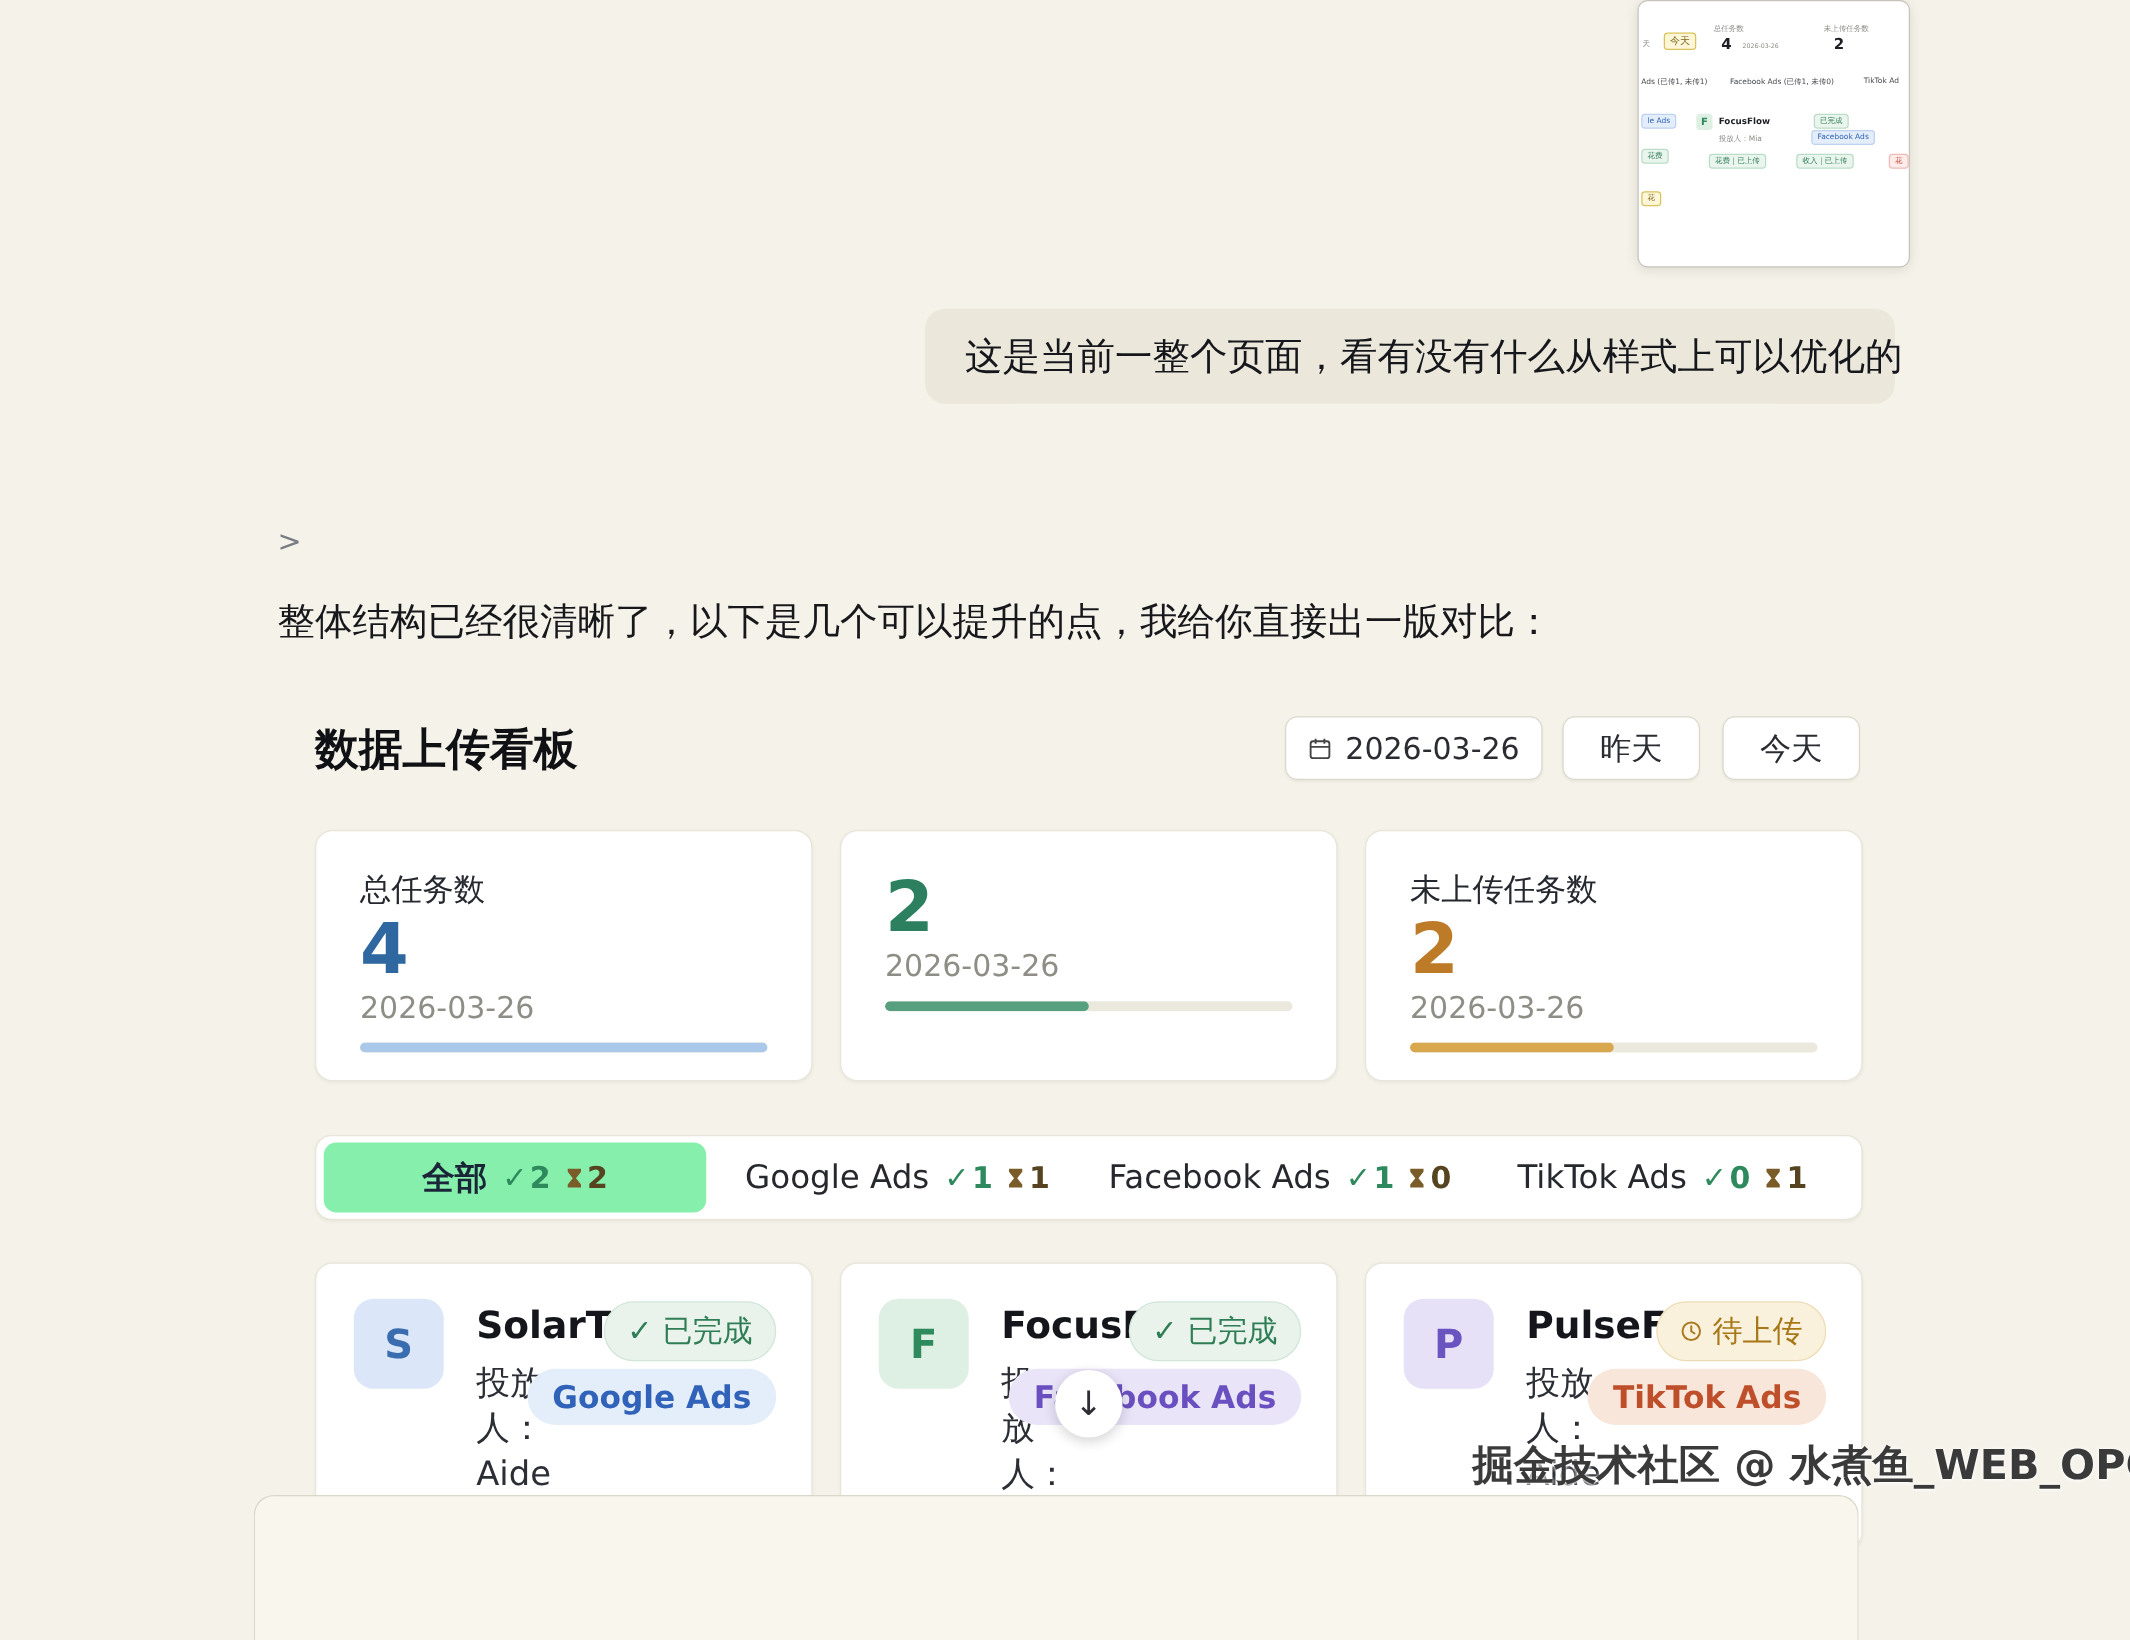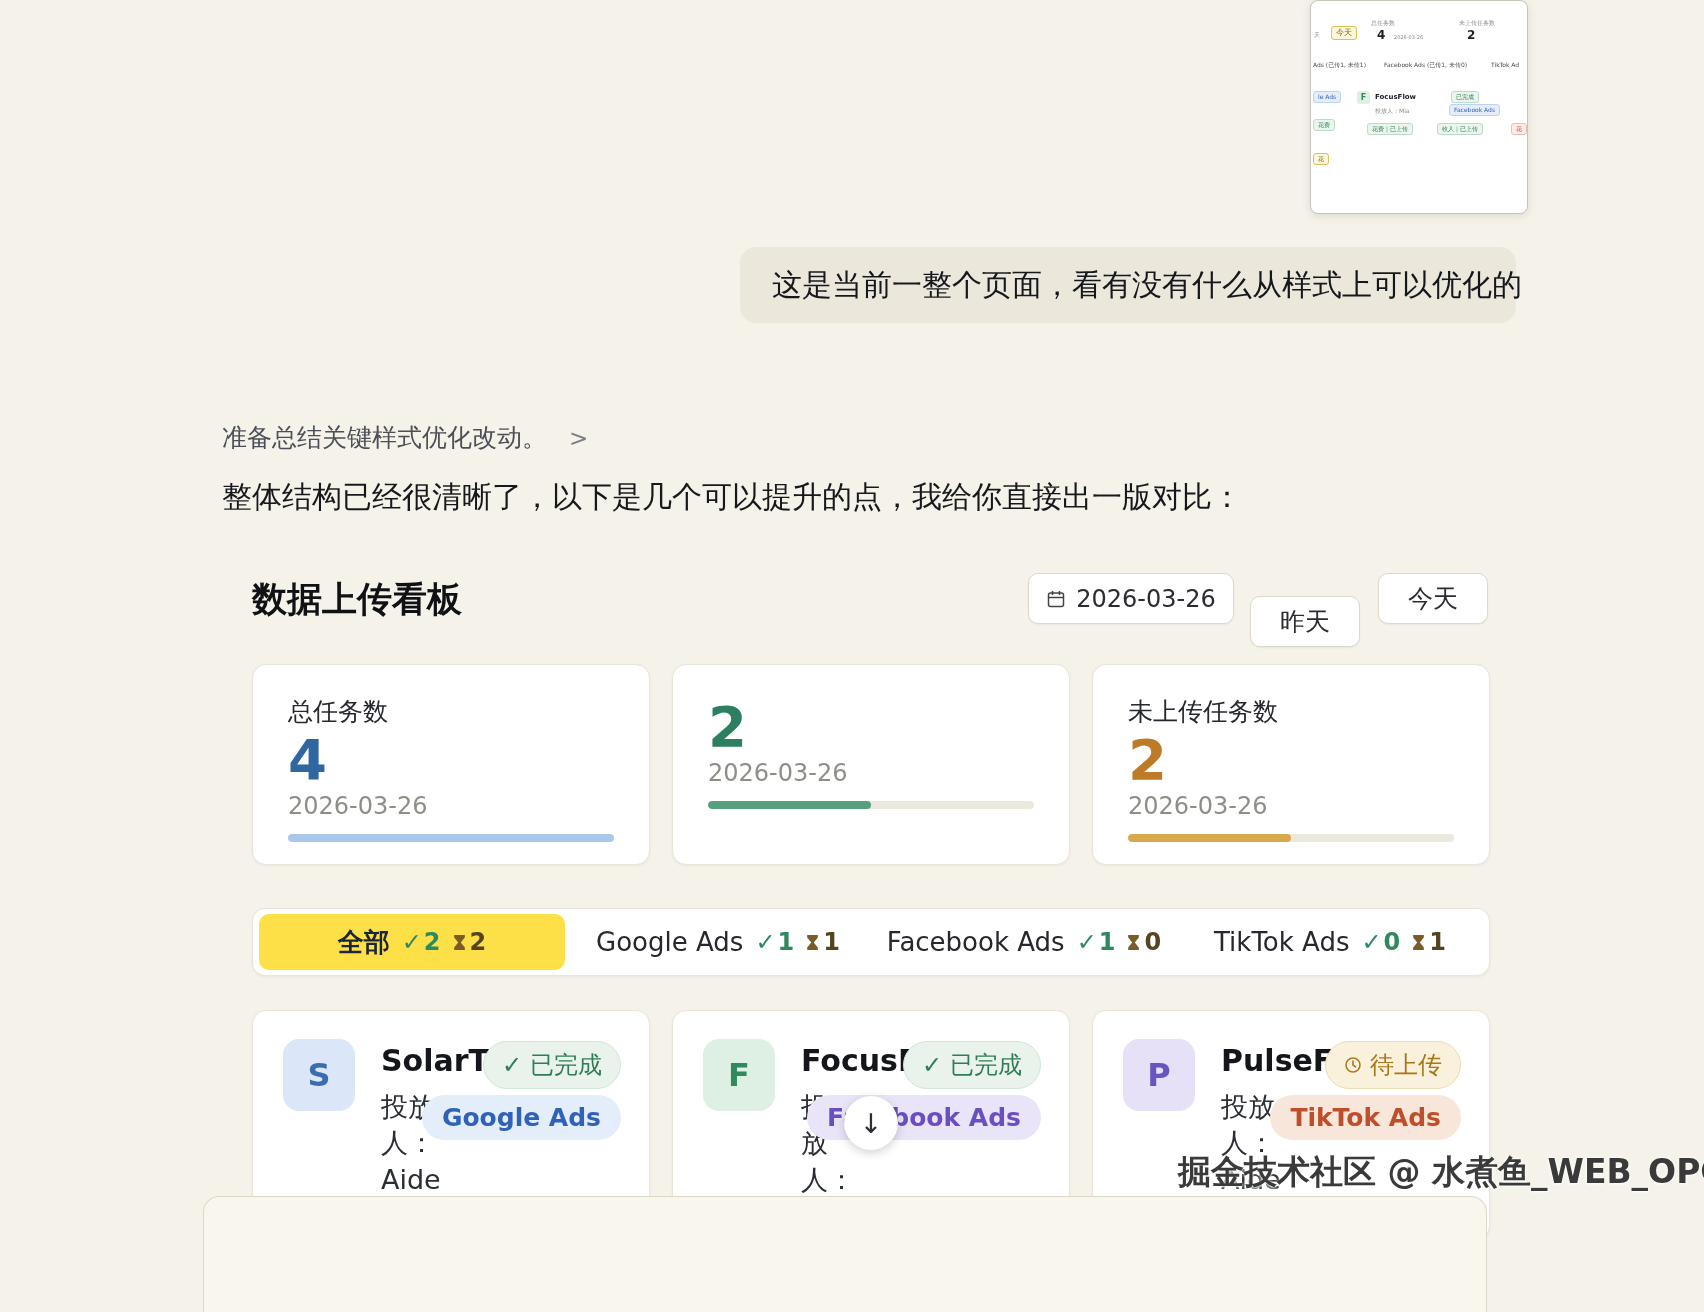--- a/index.html
+++ b/index.html
@@ -22,36 +22,36 @@
   
   .chat-bubble{position:absolute;left:740px;top:247px;width:776px;height:76px;background:#ebe8db;border-radius:16px;display:flex;align-items:center;padding:0 32px;font-size:30px;color:#15171c;white-space:nowrap;}
   .thinking{position:absolute;left:222px;top:421px;display:flex;align-items:center;gap:22px;font-size:25px;color:#4c4f57;}
   .thinking .chev{color:#7a7d84;font-size:23px;}
   .intro{position:absolute;left:222px;top:477px;font-size:30px;color:#17181c;font-family:"DejaVu Serif","Liberation Serif",serif;white-space:nowrap;text-align:right;}
 
   
   .dash-title{position:absolute;left:252px;top:576px;font-size:35px;font-weight:700;color:#101114;}
   .btn{position:absolute;background:#fff;border:1px solid #dcd9cc;border-radius:10px;display:flex;align-items:center;justify-content:center;font-size:25px;color:#2a2c31;box-shadow:0 1px 2px rgba(0,0,0,.05);cursor:pointer;}
   .date-btn{left:1028px;top:573px;width:206px;height:51px;gap:10px;font-size:24px;}
-  .yest-btn{left:1250px;top:596px;width:110px;height:51px;}
+  .yest-btn{left:1250px;top:573px;width:110px;height:51px;}
   .today-btn{left:1378px;top:573px;width:110px;height:51px;}
 
   
   .stat-card{position:absolute;top:664px;width:398px;height:201px;background:#fff;border:1px solid #e8e5da;border-radius:14px;padding:30px 35px;box-shadow:0 1px 3px rgba(0,0,0,.05);}
   .pos1{left:252px;} .pos2{left:672px;} .pos3{left:1092px;}
   .stat-label{font-size:25px;color:#26282f;}
   .stat-value{font-size:56px;font-weight:700;line-height:1.08;margin-top:2px;}
   .stat-date{font-size:24px;color:#8f8e86;margin-top:2px;}
   .stat-bar{margin-top:14px;height:8px;border-radius:4px;background:#ebe9dd;overflow:hidden;}
   .stat-fill{height:100%;border-radius:4px;}
 
   
   .tabbar{position:absolute;left:252px;top:908px;width:1238px;height:68px;background:#fff;border:1px solid #e8e5da;border-radius:13px;display:flex;align-items:center;padding:6px;box-shadow:0 1px 3px rgba(0,0,0,.05);}
   .tab{flex:1;height:56px;display:flex;align-items:center;justify-content:center;gap:12px;font-size:26px;color:#26282e;border-radius:10px;cursor:pointer;}
-  .tab.active{background:#fde047;}
+  .tab.active{background:#86efac;}
   .tab.active .tab-label{font-weight:700;color:#1a2638;}
   .done{color:#2e8a5c;font-weight:700;font-size:24px;display:flex;align-items:center;gap:2px;}
   .pend{display:flex;align-items:center;gap:4px;font-size:24px;color:#55441f;font-weight:600;}
 
   
   .task-card{position:absolute;top:1010px;width:398px;height:230px;background:#fff;border:1px solid #e8e5da;border-radius:14px;box-shadow:0 1px 3px rgba(0,0,0,.05);overflow:hidden;z-index:2;cursor:pointer;}
   .avatar{position:absolute;left:30px;top:28px;width:72px;height:72px;border-radius:16px;display:flex;align-items:center;justify-content:center;font-size:32px;font-weight:700;}
   .task-title{position:absolute;left:128px;top:32px;width:114px;font-size:30px;font-weight:700;color:#14161c;white-space:nowrap;overflow:hidden;}
   .owner{position:absolute;left:128px;top:78px;font-size:27px;color:#2b2e35;line-height:1.35;word-break:break-all;}
   .ow1{width:68px;} .ow2{width:46px;} .ow3{width:72px;}
@@ -92,21 +92,20 @@
   <span class="ti t-pill t-green" style="left:56px;top:122px;font-size:6px;">花费｜已上传</span>
   <span class="ti t-pill t-green" style="left:126px;top:122px;font-size:6px;">收入｜已上传</span>
   <span class="ti t-pill t-red" style="left:200px;top:122px;font-size:6px;">花</span>
 </div>
 
 <div class="chat-bubble">
   <span>这是当前一整个页面，看有没有什么从样式上可以优化的</span>
 </div>
 
 <div class="thinking">
-  <span>准备总结关键样式优化改动。</span>
   <span class="chev">&gt;</span>
 </div>
 
 <div class="intro">整体结构已经很清晰了，以下是几个可以提升的点，我给你直接出一版对比：</div>
 
 <div class="dash-title">数据上传看板</div>
 
 <div class="btn date-btn">
   <svg width="20" height="20" viewBox="0 0 20 20" fill="none" stroke="#444" stroke-width="1.5">
     <rect x="2.5" y="4" width="15" height="13.5" rx="2"></rect>

